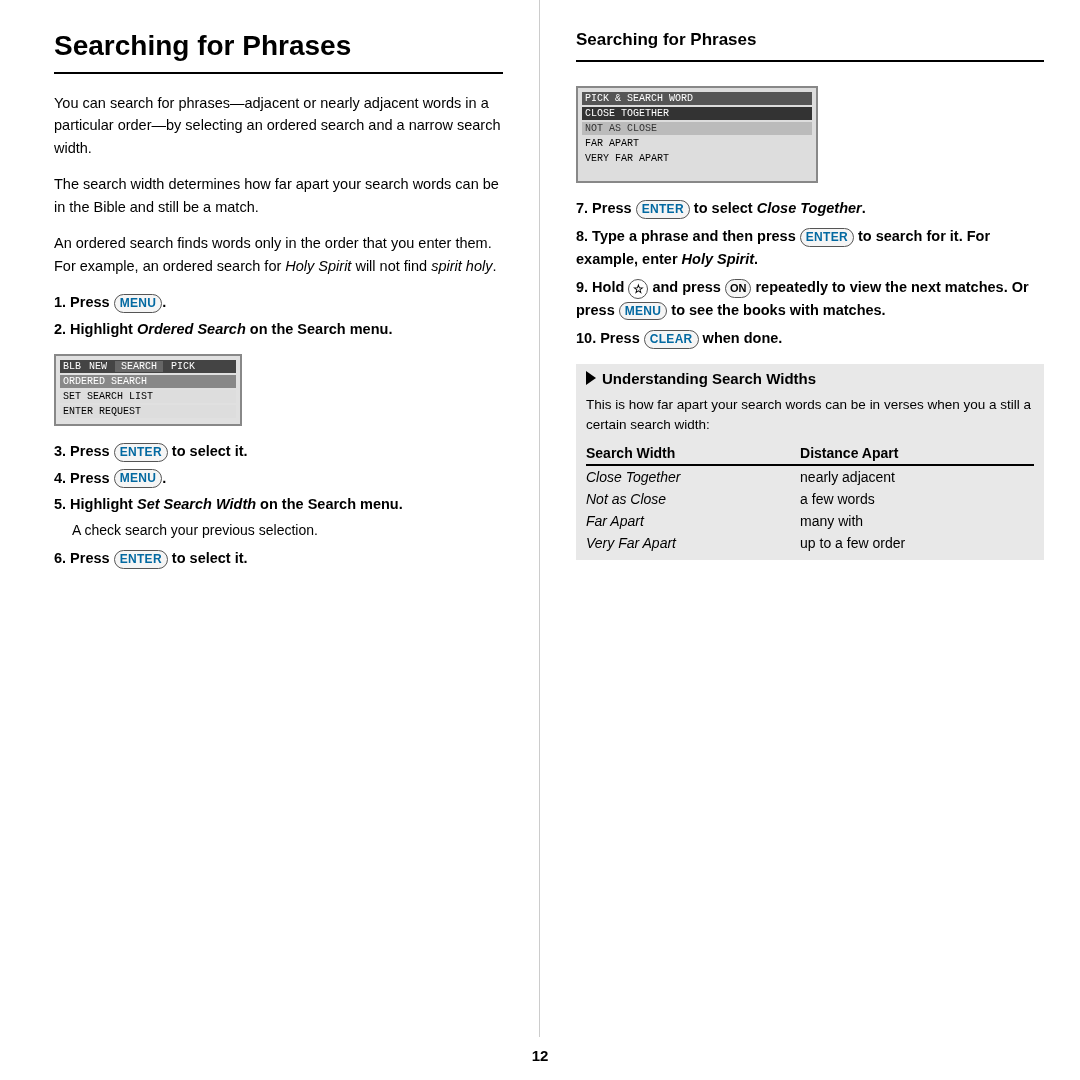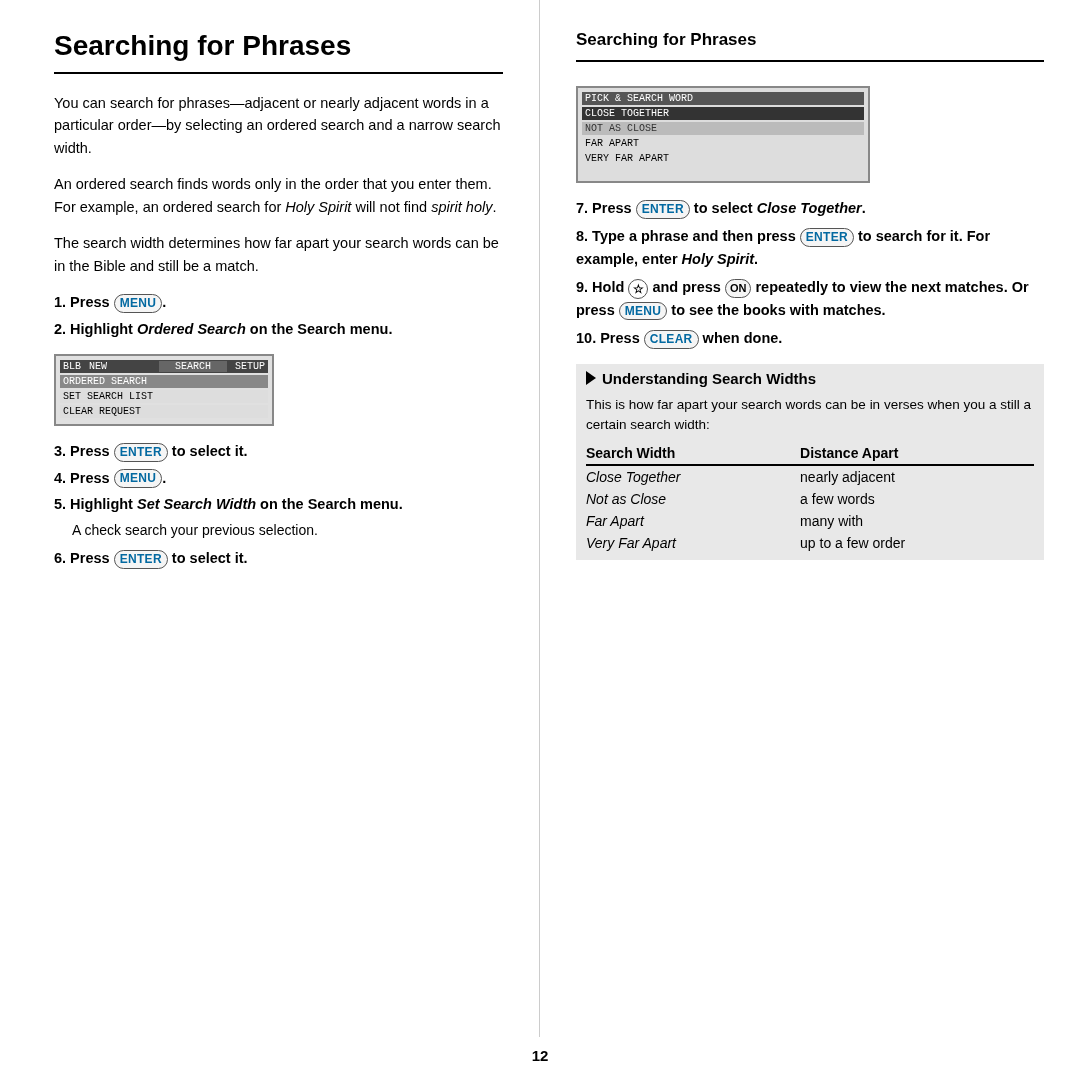--- a/index.html
+++ b/index.html
@@ -87,21 +87,21 @@
       letter-spacing: 0.3px;
     }
 
     
     .screenshot-box {
       border: 2px solid #888;
       margin: 10px 0 14px 0;
       background: #e0e0e0;
       padding: 4px;
       display: inline-block;
-      width: 220px;
+      width: 188px;
     }
     .screenshot-row {
       display: flex;
       font-size: 11px;
       margin-bottom: 2px;
       font-family: 'Courier New', monospace;
     }
     .screenshot-row.header-row {
       background: #444;
       color: #fff;
@@ -129,21 +129,21 @@
       font-size: 10px;
     }
 
     
     .screenshot-box-right {
       border: 2px solid #888;
       margin: 6px 0 14px 0;
       background: #ddd;
       padding: 4px;
       display: inline-block;
-      width: 294px;
+      width: 242px;
     }
 
     
     .understanding-box {
       background: #e8e8e8;
       border: none;
       padding: 6px 10px;
       margin-top: 10px;
     }
     .understanding-title {
@@ -204,50 +204,50 @@
 
 <div class="page">
   <div class="columns">
 
     <div class="col-left">
       <h1 class="main-title">Searching for Phrases</h1>
       <hr class="title-rule">
 
       <p>You can search for phrases—adjacent or nearly adjacent words in a particular order—by selecting an ordered search and a narrow search width.</p>
 
+      <p>The search width determines how far apart your search words can be in the Bible and still be a match.</p>
+
       <p>
         <span>An ordered search finds words only in the order that you enter them. For example, an ordered search for </span><span class="italic">Holy Spirit</span><span> will not find </span><span class="italic">spirit holy</span><span>.</span>
       </p>
-
-      <p>The search width determines how far apart your search words can be in the Bible and still be a match.</p>
 
       <div class="step">
         <span>1. Press</span>
         <span class="key">MENU</span>.
       </div>
       <div class="step">
         <span>2. Highlight</span> <span class="bold-italic">Ordered Search</span><span> on the Search menu.</span>
       </div>
 
       
       <div class="screenshot-box">
         <div class="screenshot-row header-row">
           <span>BLB</span>
           <span>NEW</span>
-          <span style="background:#666;padding:0 16px;margin-left:44px;">SEARCH</span>
-          <span>SETUP</span>
+          <span style="background:#666;padding:0 6px;">SEARCH</span>
+          <span>PICK</span>
         </div>
         <div class="screenshot-row highlight-row">
           <span>ORDERED SEARCH</span>
         </div>
         <div class="screenshot-row normal-row">
           <span>SET SEARCH LIST</span>
         </div>
         <div class="screenshot-row normal-row">
-          <span>CLEAR REQUEST</span>
+          <span>ENTER REQUEST</span>
         </div>
       </div>
 
       <div class="step">
         <span>3. Press</span>
         <span class="key">ENTER</span><span> to select it.</span>
       </div>
       <div class="step">
         <span>4. Press</span>
         <span class="key">MENU</span><span>.</span>

